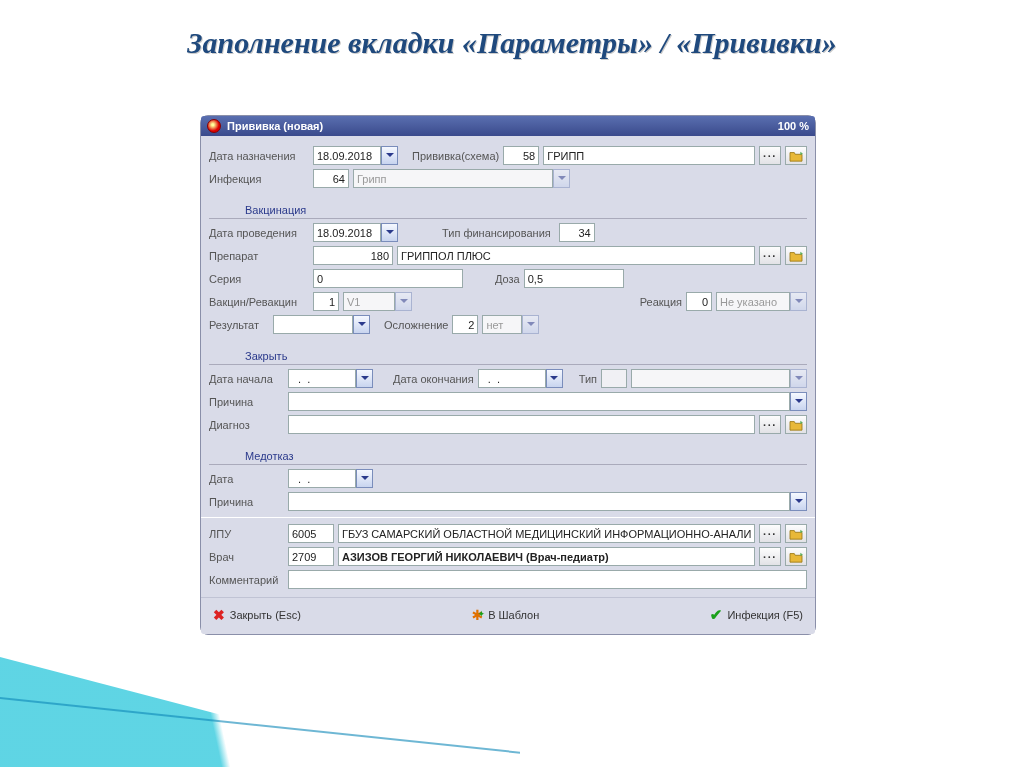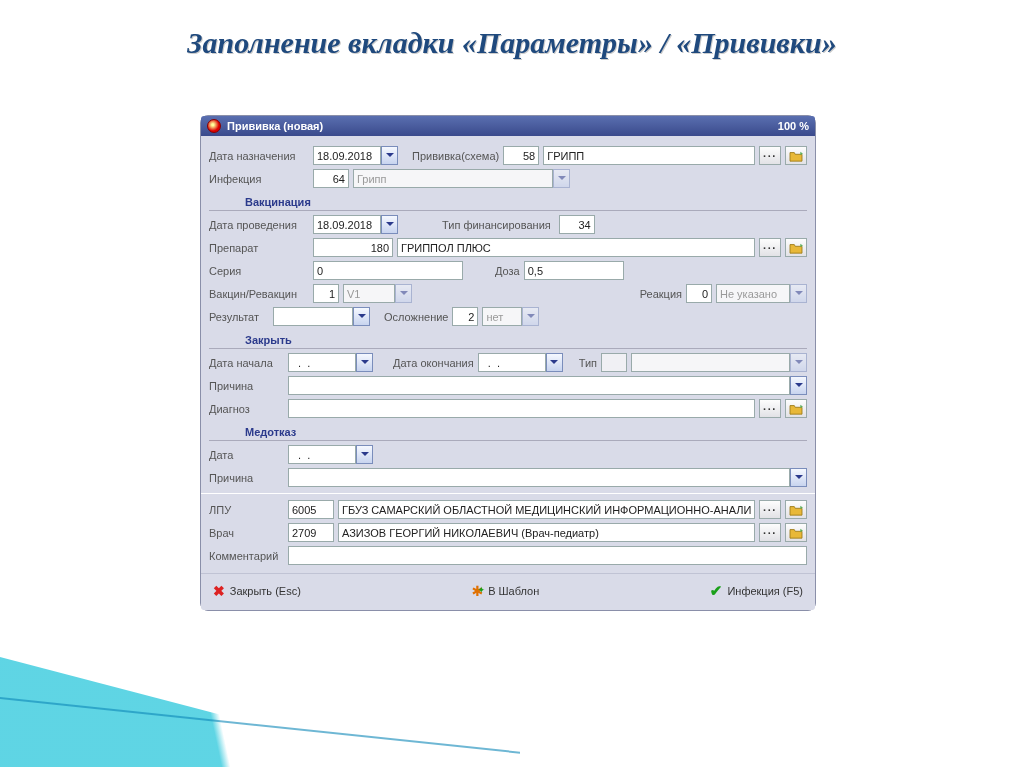--- a/index.html
+++ b/index.html
@@ -6,21 +6,21 @@
   html, body { width: 1024px; height: 767px; font-family: Tahoma, Arial, sans-serif; font-size: 11px; background: #fff; position: relative; overflow: hidden; }
   .slide-title { font-family: 'Times New Roman', serif; font-size: 30px; font-weight: bold; font-style: italic; color: #1f497d; text-align: center; padding-top: 26px; text-shadow: 1px 1px 0 #ccc; }
   .deco { position: absolute; pointer-events: none; }
   .deco.l1 { left: 0; bottom: 0; width: 420px; height: 110px; background: linear-gradient(78deg, #4dd0e1 0%, #4dd0e1 50%, transparent 52%); clip-path: polygon(0 0, 100% 100%, 0 100%); opacity: .9; }
   .deco.l2 { left: 0; bottom: 0; width: 520px; height: 70px; border-top: 2px solid #0d87b8; transform: skewY(6deg); transform-origin: left; opacity: .6; }
   .window { position: absolute; left: 200px; top: 115px; width: 616px; background: #d9dbe8; border: 1px solid #8a8fa9; border-radius: 8px; font-size: 11px; color: #333; }
   .titlebar { background: linear-gradient(#5a6fb0,#3a4a8c); color: #fff; padding: 3px 6px; border-radius: 3px 3px 0 0; display: flex; align-items: center; gap: 6px; font-weight: bold; }
   .titlebar .spacer { flex: 1; }
   .close-icon { width: 14px; height: 14px; background: radial-gradient(circle at 40% 40%,#ff9 10%,#d00 60%); border-radius: 50%; display: inline-block; border: 1px solid #800; }
   .body { padding: 6px 8px 4px; }
-  .section-label { color: #2b3a8c; font-weight: bold; margin: 8px 0 2px; padding-left: 36px; }
+  .section-label { color: #2b3a8c; font-weight: normal; margin: 16px 0 2px; padding-left: 36px; }
   .section-rule { height: 1px; background: #aab; margin: 0 0 4px; }
   .hr-light { height:1px; background:#ccd; margin:6px -8px; border-top:1px solid #fff; }
   .row { display: flex; align-items: center; gap: 4px; margin: 4px 0; flex-wrap: nowrap; }
   .lbl { color: #555; white-space: nowrap; }
   input.txt { background: #fff; border: 1px solid #9aa; height: 19px; padding: 1px 3px; font: inherit; color: #222; }
   input.txt.dis { color: #999; background:#f6f6f8; }
   .numbox { width: 36px; text-align: right; }
   .dd-btn { width: 17px; height: 19px; background: linear-gradient(#f5f8ff,#c8d4ef); border: 1px solid #7a8dbb; display: inline-flex; align-items: center; justify-content: center; cursor: pointer; }
   .dd-btn::after { content: ""; border: 4px solid transparent; border-top-color: #2b3a8c; margin-top: 3px; }
   .btn-dots { width: 22px; height: 19px; background: linear-gradient(#fdfdfd,#e2e2e6); border:1px solid #9aa; display:inline-flex; align-items:center; justify-content:center; font-weight:bold; cursor:pointer; letter-spacing:1px; }
@@ -199,21 +199,21 @@
       <span class="btn-folder">
           <svg viewBox="0 0 16 14">
             <path fill="#e8b838" stroke="#9a7a18" d="M1 3h5l1 2h8v8H1z"></path>
             <path fill="#5db05d" d="M13 2l3 2-3 2z"></path>
           </svg>
         </span>
     </div>
     <div class="row">
       <span class="lbl" style="width:75px">Врач</span>
       <input class="txt" style="width: 46px;" value="2709">
-      <input class="txt" style="flex: 1 1 0%;" value="АЗИЗОВ ГЕОРГИЙ НИКОЛАЕВИЧ (Врач-педиатр)">
+      <input class="txt" style="flex: 1 1 0%; font-weight: bold;" value="АЗИЗОВ ГЕОРГИЙ НИКОЛАЕВИЧ (Врач-педиатр)">
       <span class="btn-dots">···</span>
       <span class="btn-folder">
           <svg viewBox="0 0 16 14">
             <path fill="#e8b838" stroke="#9a7a18" d="M1 3h5l1 2h8v8H1z"></path>
             <path fill="#5db05d" d="M13 2l3 2-3 2z"></path>
           </svg>
         </span>
     </div>
     <div class="row">
       <span class="lbl" style="width:75px">Комментарий</span>

